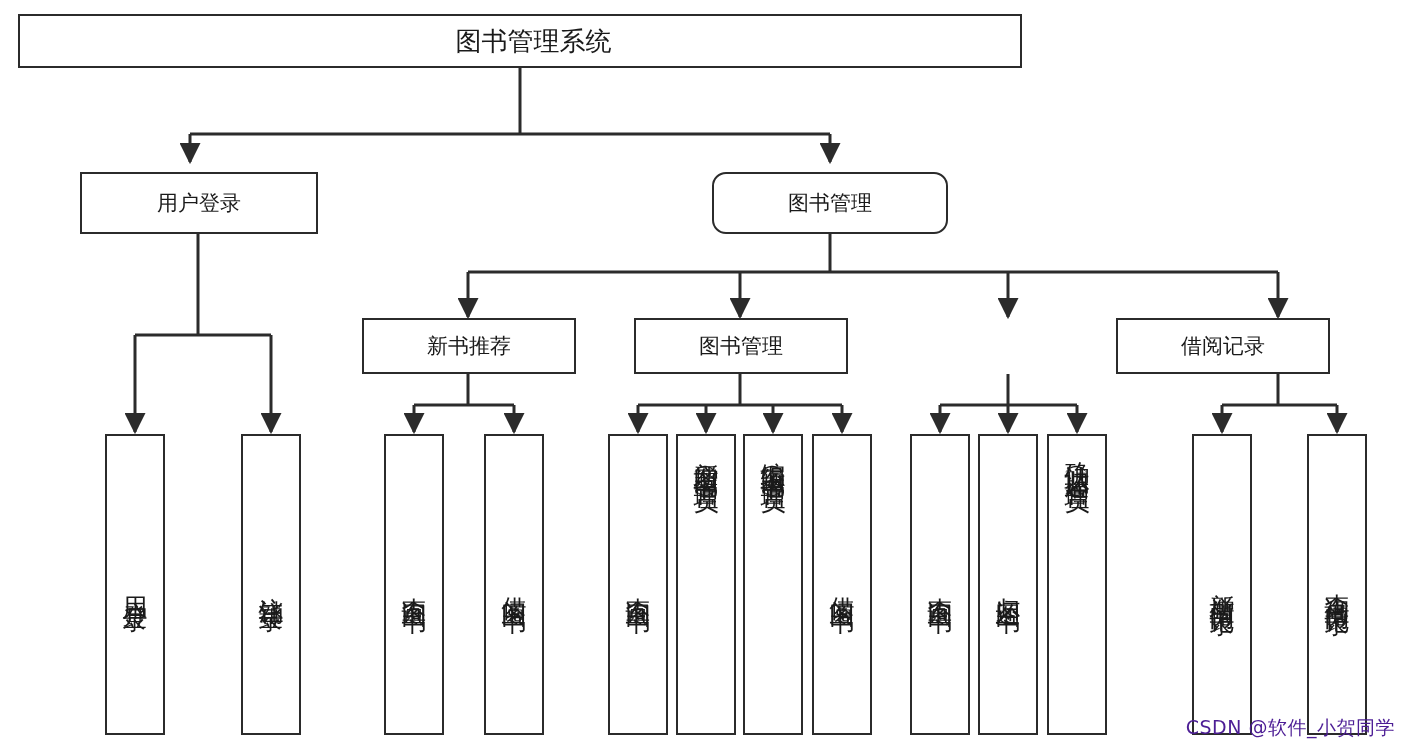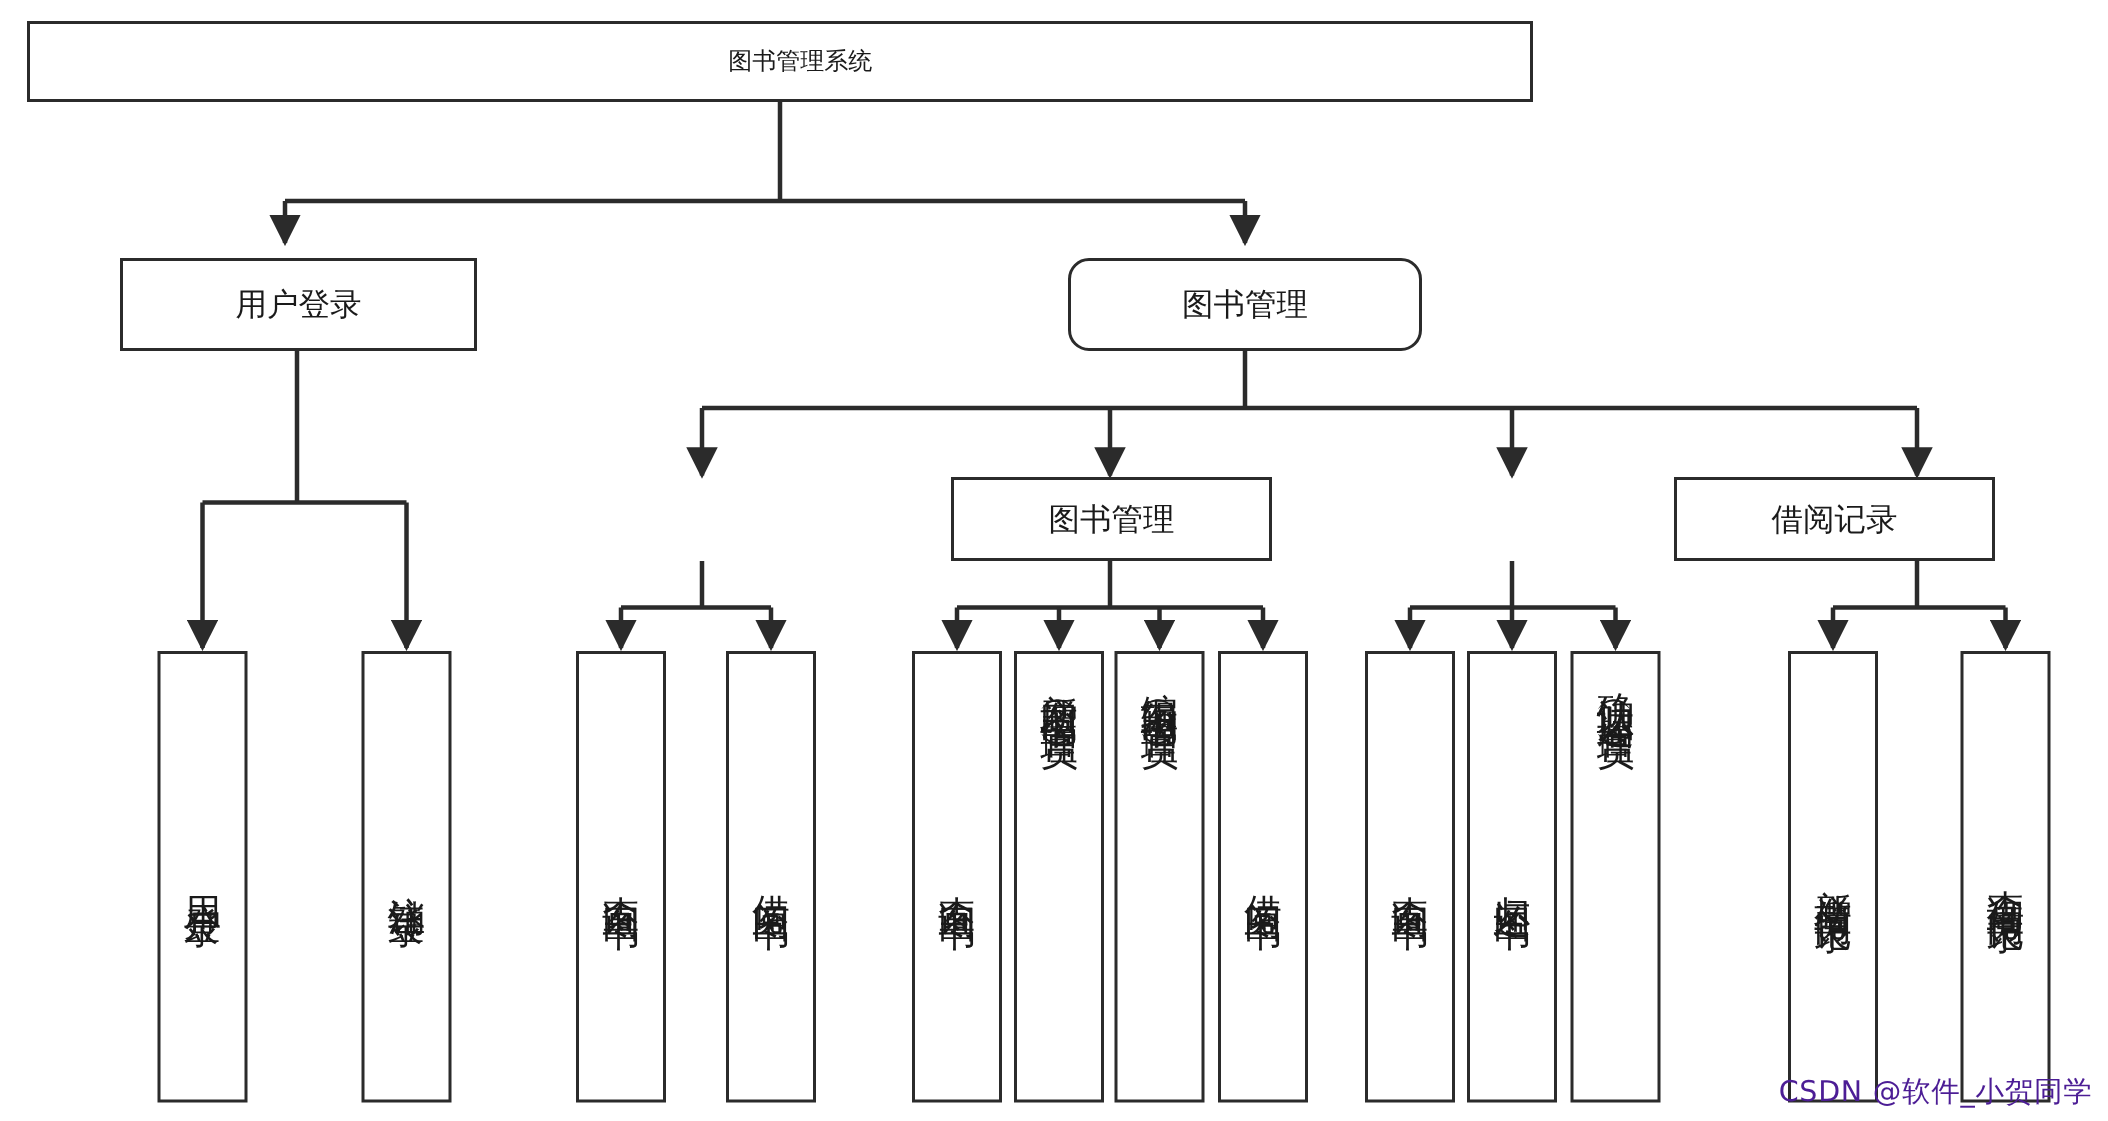--- a/index.html
+++ b/index.html
@@ -39,21 +39,21 @@
   .node .label {
     display: block;
     text-align: center;
     line-height: 1.18;
   }
   
   .node.horiz .label {
     writing-mode: horizontal-tb;
     white-space: nowrap;
   }
-  .node.root .label { font-size: 16px; margin-left: 27px; }
+  .node.root .label { font-size: 26px; margin-left: 27px; }
   .node.lvl1 .label { font-size: 21px; }
   .node.lvl2 .label { font-size: 21px; }
 
   
   .node.leaf {
     align-items: flex-start;
     justify-content: center;
     padding-top: 6px;
   }
   .node.leaf .label {
@@ -138,20 +138,23 @@
     <span class="label">图书管理系统</span>
   </div>
 
   <div class="node lvl1 horiz" style="left:80px; top:172px; width:238px; height:62px;">
     <span class="label">用户登录</span>
   </div>
   <div class="node lvl1 horiz" style="left:712px; top:172px; width:236px; height:62px;border-radius:14px;">
     <span class="label">图书管理</span>
   </div>
 
+  <div class="node lvl2 horiz" style="left:362px; top:318px; width:214px; height:56px;">
+    <span class="label">新书推荐</span>
+  </div>
   <div class="node lvl2 horiz" style="left:634px; top:318px; width:214px; height:56px;">
     <span class="label">图书管理</span>
   </div>
   <div class="node lvl2 horiz" style="left:1116px; top:318px; width:214px; height:56px;">
     <span class="label">借阅记录</span>
   </div>
 
   <div class="node leaf centered" style="left:105px; top:434px; width:60px; height:301px;">
     <span class="label">用户登录</span>
   </div>

